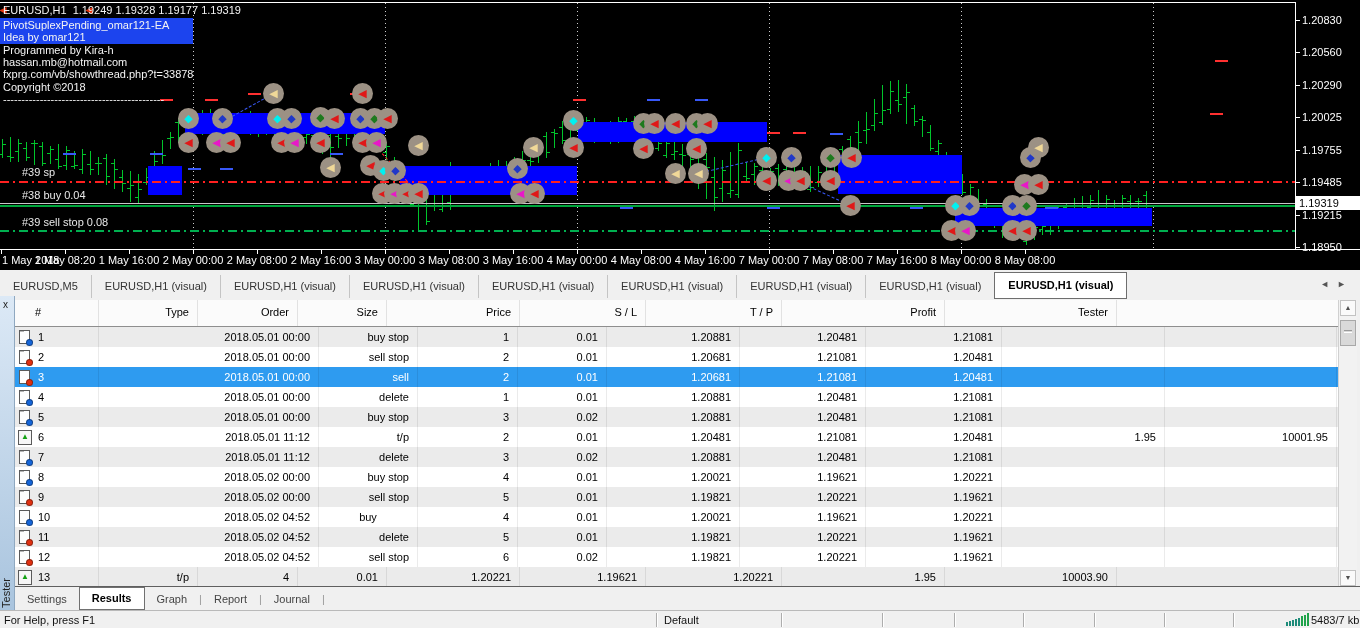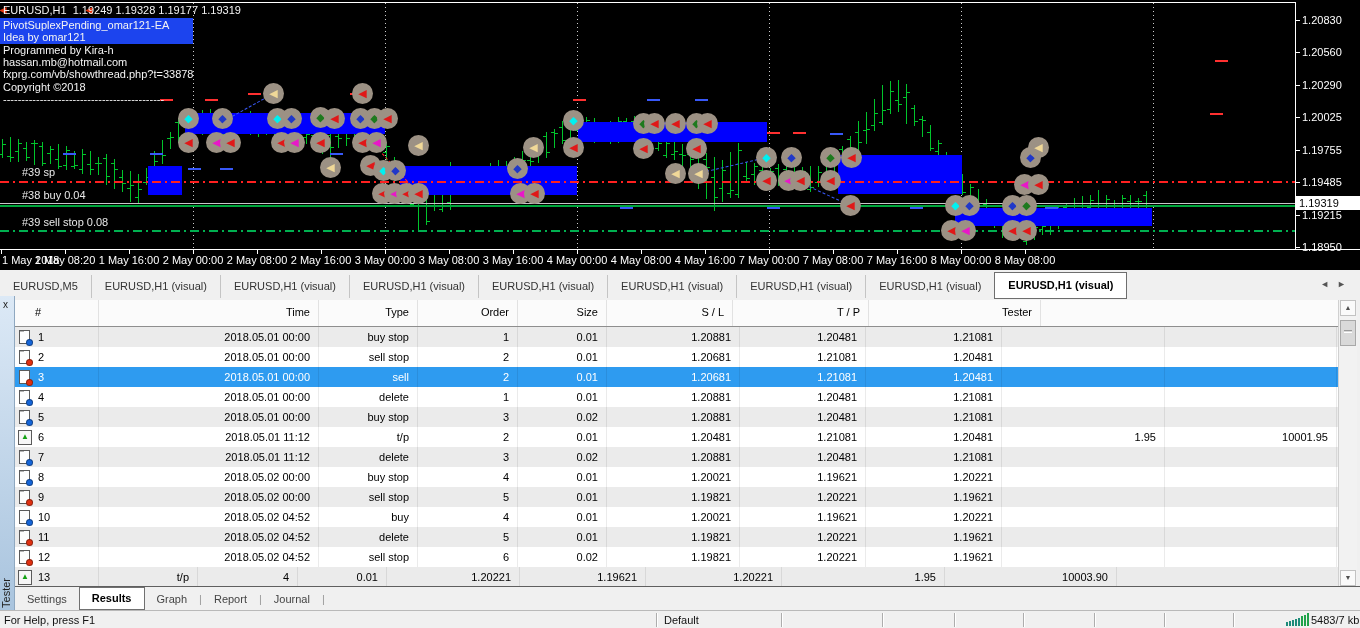--- a/index.html
+++ b/index.html
@@ -853,26 +853,27 @@
     </div>
   <div id="tabnav" class="abs">◄►</div>
 
   <div id="strip" class="abs">
     <div id="striplabel" class="abs">Tester</div>
   </div>
   <div id="stripx" class="abs">x</div>
 
   <div id="thead" class="abs">
       <div class="hcell" style="width: 84px; text-align: left; padding-left: 20px;">#</div>
-      <div class="hcell" style="width: 220px; text-align: right;">Time</div>
       <div class="hcell" style="width: 99px; text-align: right;">Type</div>
       <div class="hcell" style="width: 100px; text-align: right;">Order</div>
       <div class="hcell" style="width: 89px; text-align: right;">Size</div>
+      <div class="hcell" style="width: 133px; text-align: right;">Price</div>
       <div class="hcell" style="width: 126px; text-align: right;">S / L</div>
       <div class="hcell" style="width: 136px; text-align: right;">T / P</div>
+      <div class="hcell" style="width: 163px; text-align: right;">Profit</div>
       <div class="hcell" style="width: 172px; text-align: right;">Tester</div>
     </div>
   <div id="tbody" class="abs">
       <div class="trow" style="background: rgb(235, 235, 235);">
         <div class="cell numcell" style="width: 84px; text-align: left;">
           <span class="ic">
             <span class="doc abs"></span>
             <span class="fold abs"></span>
             <span class="dot abs" style="background: rgb(21, 101, 216);"></span>
           </span>
@@ -1039,21 +1040,21 @@
       </div>
       <div class="trow" style="background: rgb(255, 255, 255);">
         <div class="cell numcell" style="width: 84px; text-align: left;">
           <span class="ic">
             <span class="doc abs"></span>
             <span class="dot abs" style="background: rgb(21, 101, 216);"></span>
           </span>
           <span>10</span>
         </div>
         <div class="cell" style="width: 220px; text-align: right;">2018.05.02 04:52</div>
-        <div class="cell" style="width: 99px; text-align: right;">buy</div>
+        <div class="cell" style="width: 99px; text-align: center;">buy</div>
         <div class="cell" style="width: 100px; text-align: right;">4</div>
         <div class="cell" style="width: 89px; text-align: right;">0.01</div>
         <div class="cell" style="width: 133px; text-align: right;">1.20021</div>
         <div class="cell" style="width: 126px; text-align: right;">1.19621</div>
         <div class="cell" style="width: 136px; text-align: right;">1.20221</div>
         <div class="cell" style="width: 163px; text-align: right;"></div>
         <div class="cell" style="width: 172px; text-align: right;"></div>
       </div>
       <div class="trow" style="background: rgb(235, 235, 235);">
         <div class="cell numcell" style="width: 84px; text-align: left;">

